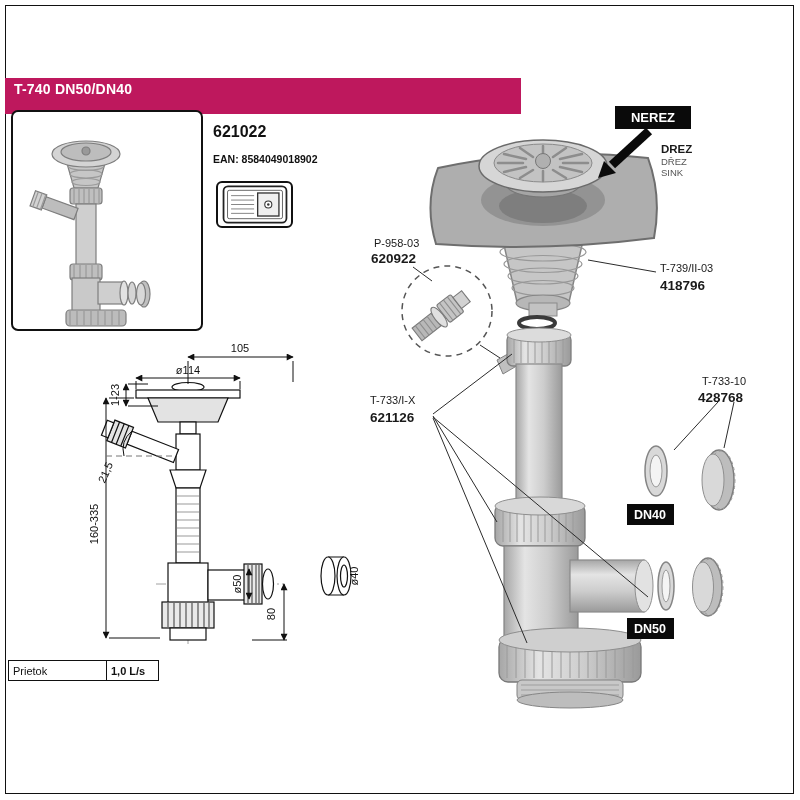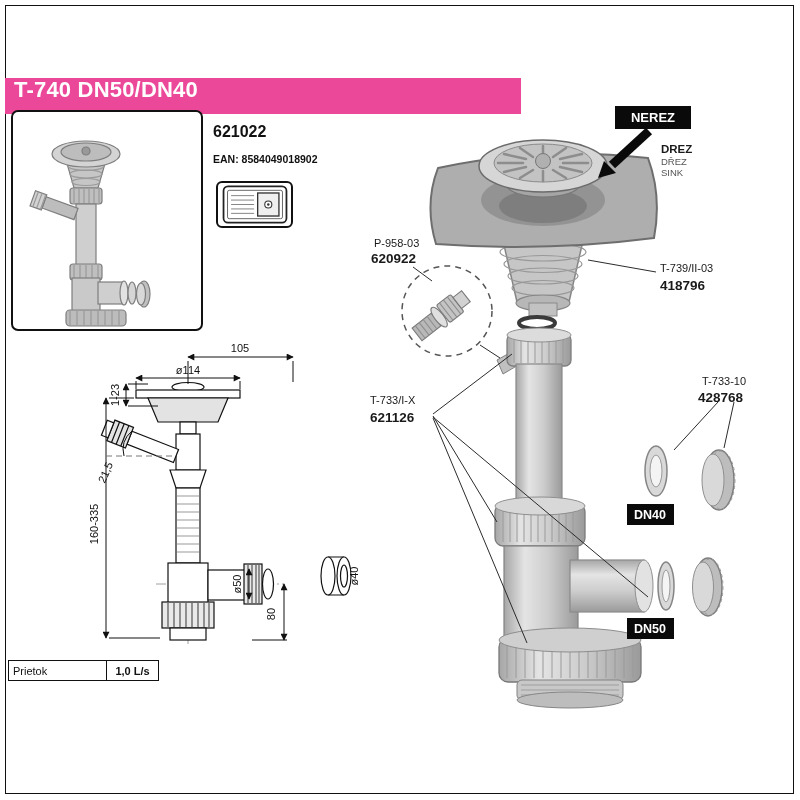--- a/index.html
+++ b/index.html
@@ -1,33 +1,33 @@
 <!DOCTYPE html>
 <html><head>
 <meta charset="utf-8">
 <style>
   *{margin:0;padding:0;box-sizing:border-box}
   html,body{width:800px;height:800px;background:#fff;overflow:hidden}
   body{font-family:"Liberation Sans",sans-serif;color:#111;position:relative}
   .frame{position:absolute;left:5px;top:5px;width:789px;height:789px;border:1.6px solid #111;background:#fff}
-  .titlebar{position:absolute;left:5px;top:78px;width:516px;height:36px;background:#ec4899;color:#fff;
-            font-weight:bold;font-size:22px;line-height:23px;padding-left:9px;letter-spacing:.2px}
+  .titlebar{position:absolute;left:5px;top:78px;width:516px;height:36px;background:#be185d;color:#fff;
+            font-weight:bold;font-size:14px;line-height:23px;padding-left:9px;letter-spacing:.2px}
   .photo-box{position:absolute;left:11px;top:110px;width:192px;height:221px;border:2px solid #111;
              border-radius:7px;background:#fff;display:flex;align-items:center;justify-content:center}
   .codeblock{position:absolute;left:213px;top:123px}
   .code{font-size:16px;font-weight:bold}
   .ean{font-size:10.5px;font-weight:bold;margin-top:12px}
   .sinkbox{position:absolute;left:216px;top:181px;width:77px;height:47px;border:2px solid #111;
            border-radius:6px;display:flex;align-items:center;justify-content:center;background:#fff}
   .tech{position:absolute;left:6px;top:338px;width:360px;height:326px}
   .exploded{position:absolute;left:352px;top:100px;width:446px;height:655px}
   table.specs{position:absolute;left:8px;top:660px;border-collapse:collapse;font-size:11px;background:#fff}
   table.specs td{border:1.3px solid #111;height:20px;padding:0 4px;white-space:nowrap}
   table.specs td.l{width:98px}
-  table.specs td.v{width:52px;text-align:center;font-weight:bold}
+  table.specs td.v{width:52px;text-align:left;font-weight:bold}
   svg text{font-family:"Liberation Sans",sans-serif}
 </style>
 </head>
 <body>
 
 <div class="frame"></div>
 
 <div class="titlebar">
   <span>T-740 DN50/DN40</span>
 </div>

